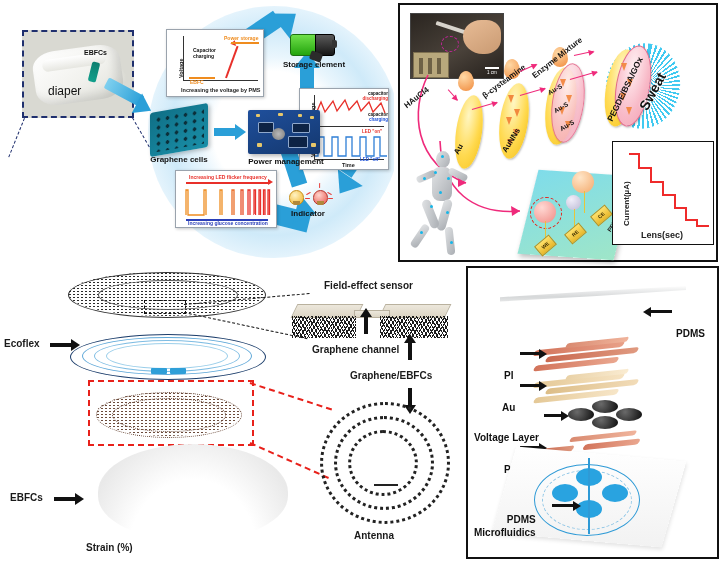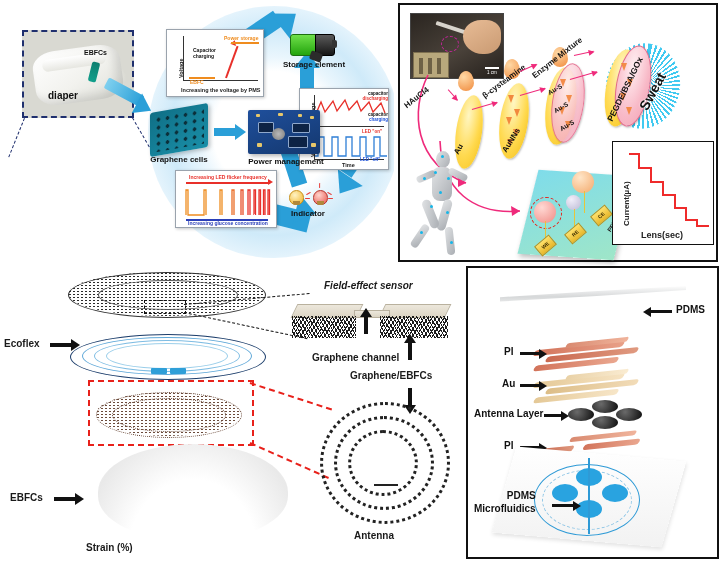--- a/index.html
+++ b/index.html
@@ -23,21 +23,21 @@
        linear-gradient(160deg,#9a9a93 0%,#b3b3ab 45%,#8d8d86 100%);
      overflow:hidden;}
   .diaper-body{position:absolute;left:10px;top:16px;width:88px;height:54px;border-radius:22px/16px;
      background:linear-gradient(150deg,#ffffff,#f2f2ee 55%,#dedfd8);
      box-shadow:inset -6px -5px 10px rgba(0,0,0,.12);transform:rotate(-8deg);}
   .diaper-fold{position:absolute;left:18px;top:24px;width:64px;height:12px;border-radius:8px;
      background:linear-gradient(180deg,#ffffff,#e4e4de);transform:rotate(-8deg);opacity:.9;}
   .ebfc-chip{position:absolute;left:66px;top:30px;width:8px;height:20px;border-radius:2px;
      background:linear-gradient(180deg,#0d7f6f,#12a08c);transform:rotate(14deg);}
   .lbl-ebfcs{position:absolute;left:60px;top:17px;font-size:7px;font-weight:bold;color:#111;}
-  .lbl-diaper{position:absolute;left:24px;top:58px;font-size:10px;font-weight:bold;color:#111;}
+  .lbl-diaper{position:absolute;left:24px;top:52px;font-size:12px;font-weight:normal;color:#111;}
 
   .lead-line{position:absolute;border-left:1.5px dashed #1f2f6e;transform-origin:top left;}
 
   .bed{position:absolute;left:14px;top:166px;width:160px;height:62px;}
   .bed-frame{position:absolute;left:4px;top:28px;width:148px;height:16px;border-radius:3px;
      background:linear-gradient(180deg,#cfd9e4,#9fb0c4);border:1px solid #6f8196;}
   .bed-leg{position:absolute;top:44px;width:6px;height:17px;background:#8a6a4a;border-radius:0 0 2px 2px;}
   .patient-body{position:absolute;left:22px;top:12px;width:104px;height:22px;border-radius:11px;
      background:repeating-linear-gradient(100deg,#cfe2f2 0 4px,#ffffff 4px 8px);
      border:1px solid #8fafc8;}
@@ -143,21 +143,21 @@
   .fet-mesh{position:absolute;background-image:
       repeating-linear-gradient(62deg,#1c1c1c 0 1px,transparent 1px 3px),
       repeating-linear-gradient(-58deg,#1c1c1c 0 1px,transparent 1px 3.4px);}
   .lens{position:absolute;left:96px;top:178px;width:190px;height:96px;border-radius:50% 50% 46% 46%;
      background:radial-gradient(ellipse at 50% 115%,#ffffff 0 48%,#f3f3f3 66%,#e9e9e9 82%,#fbfbfb 100%);}
   .spiral-ant{position:absolute;left:316px;top:134px;width:134px;height:126px;}
   .sp-ring{position:absolute;border-radius:50%;border:3px dotted #222;}
 
   
   #panelD{left:466px;top:266px;width:253px;height:293px;}
-  .layer-lbl{position:absolute;font-size:10px;font-weight:bold;color:#111;white-space:nowrap;text-align:right;}
+  .layer-lbl{position:absolute;font-size:10px;font-weight:bold;color:#111;white-space:nowrap;text-align:right;margin-top:24px;}
   .lyr-arrow{position:absolute;height:3px;background:#111;}
   .lyr-arrow::after{content:"";position:absolute;right:-7px;top:-3.5px;border-left:8px solid #111;
      border-top:5px solid transparent;border-bottom:5px solid transparent;}
   .lyr-arrow.left::after{content:"";position:absolute;left:-7px;right:auto;top:-3.5px;
      border-right:8px solid #111;border-left:none;border-top:5px solid transparent;border-bottom:5px solid transparent;}
   .pdms-sheet{position:absolute;left:32px;top:18px;width:186px;height:18px;
      background:linear-gradient(180deg,#fdfdfd,#d6d8d9 60%,#eceded);
      clip-path:polygon(0 62%,48% 30%,100% 0,100% 22%,52% 56%,0 86%);}
   .mesh-layer{position:absolute;width:120px;height:30px;transform:skew(-26deg,-6deg);}
   .mesh-layer i{position:absolute;display:block;border-radius:4px;}
@@ -476,28 +476,28 @@
 
   <div class="dash-red" style="left:86px;top:114px;width:162px;height:62px;"></div>
   <div class="dash-red-line" style="left:248px;top:116px;width:86px;transform:rotate(18deg);"></div>
   <div class="dash-red-line" style="left:248px;top:176px;width:86px;transform:rotate(24deg);"></div>
 
   <div class="lens"></div>
   <div class="c-lbl" style="left:8px;top:226px;">EBFCs</div>
   <div class="blk-arrow-r" style="left:52px;top:231px;width:22px;"></div>
   <div class="c-lbl" style="left:84px;top:276px;">Strain (%)</div>
 
-  <div class="c-lbl" style="left:322px;top:14px;font-style:italic;">Field-effect sensor</div>
+  <div class="c-lbl" style="left:322px;top:14px;">Field-effect sensor</div>
   <div class="fet-plate" style="left:292px;top:38px;width:64px;height:12px;transform:skew(-26deg);"></div>
   <div class="fet-plate" style="left:380px;top:38px;width:64px;height:12px;transform:skew(-26deg);"></div>
   <div class="fet-plate" style="left:352px;top:44px;width:34px;height:6px;"></div>
   <div class="fet-mesh" style="left:290px;top:50px;width:64px;height:22px;"></div>
   <div class="fet-mesh" style="left:378px;top:50px;width:68px;height:22px;"></div>
   <div class="blk-arrow-u" style="left:362px;top:50px;height:18px;"></div>
-  <div class="c-lbl" style="left:310px;top:86px;">Graphene channel</div>
+  <div class="c-lbl" style="left:310px;top:78px;">Graphene channel</div>
   <div class="blk-arrow-u" style="left:406px;top:76px;height:18px;"></div>
   <div class="c-lbl" style="left:348px;top:104px;">Graphene/EBFCs</div>
   <div class="blk-arrow-d" style="left:406px;top:122px;height:18px;"></div>
 
   <div class="spiral-ant">
     <div class="sp-ring" style="left:2px;top:2px;width:124px;height:116px;"></div>
     <div class="sp-ring" style="left:16px;top:16px;width:94px;height:88px;"></div>
     <div class="sp-ring" style="left:30px;top:30px;width:64px;height:60px;"></div>
     <div style="position:absolute;left:56px;top:84px;width:24px;height:2px;background:#222;"></div>
   </div>
@@ -525,21 +525,21 @@
     <i style="left:8px;top:20px;width:84px;height:6px;background:linear-gradient(90deg,#e4c896,#f7e6c8);"></i>
     <i style="left:30px;top:0px;width:62px;height:5px;background:linear-gradient(90deg,#e9d1a6,#faecd2);"></i>
   </div>
   <div class="layer-lbl" style="left:34px;top:110px;">Au</div>
   <div class="lyr-arrow" style="left:52px;top:116px;width:20px;"></div>
 
   <div class="cat-dot" style="left:100px;top:140px;width:26px;height:13px;"></div>
   <div class="cat-dot" style="left:124px;top:132px;width:26px;height:13px;"></div>
   <div class="cat-dot" style="left:148px;top:140px;width:26px;height:13px;"></div>
   <div class="cat-dot" style="left:124px;top:148px;width:26px;height:13px;"></div>
-  <div class="layer-lbl" style="left:6px;top:140px;">Antenna Layer</div>
+  <div class="layer-lbl" style="left:6px;top:140px;">Voltage Layer</div>
   <div class="lyr-arrow" style="left:76px;top:146px;width:18px;"></div>
 
   <div class="mesh-layer" style="left:66px;top:166px;">
     <i style="left:30px;top:0px;width:66px;height:5px;background:linear-gradient(90deg,#d98a70,#f0b49c);"></i>
     <i style="left:4px;top:9px;width:34px;height:6px;background:linear-gradient(90deg,#c9684f,#e09a80);"></i>
     <i style="left:48px;top:9px;width:56px;height:6px;background:linear-gradient(90deg,#d2735a,#eaa78f);"></i>
     <i style="left:14px;top:18px;width:40px;height:6px;background:linear-gradient(90deg,#d2735a,#e8a088);"></i>
   </div>
   <div class="layer-lbl" style="left:36px;top:172px;">PI</div>
   <div class="lyr-arrow" style="left:52px;top:178px;width:20px;"></div>

